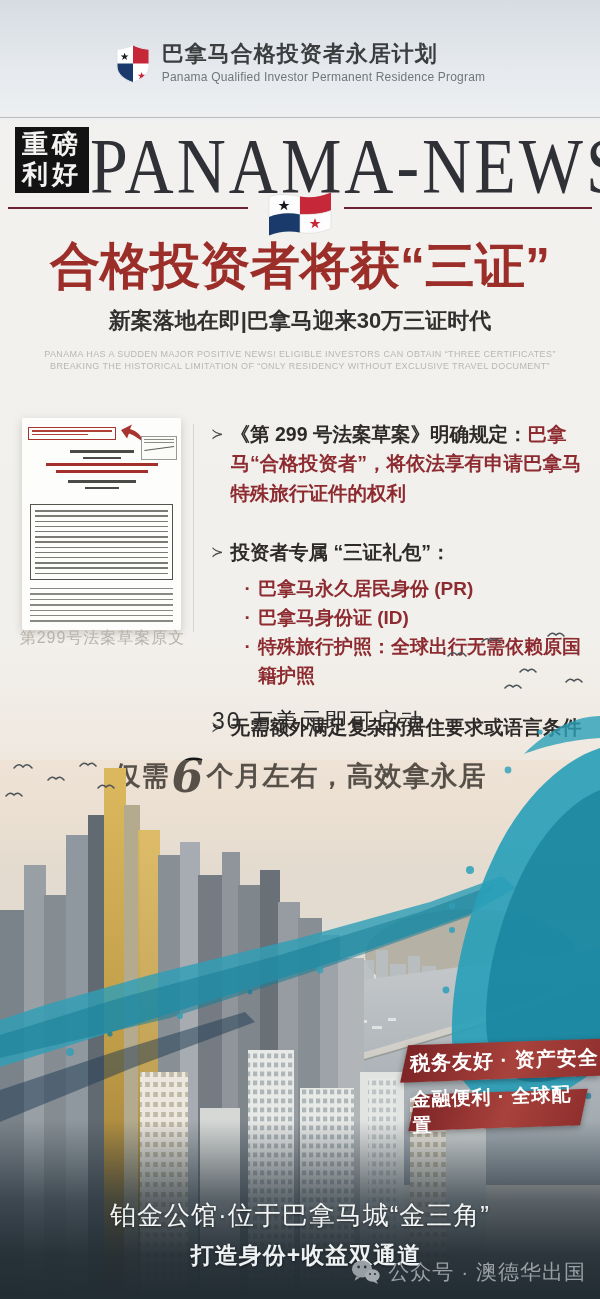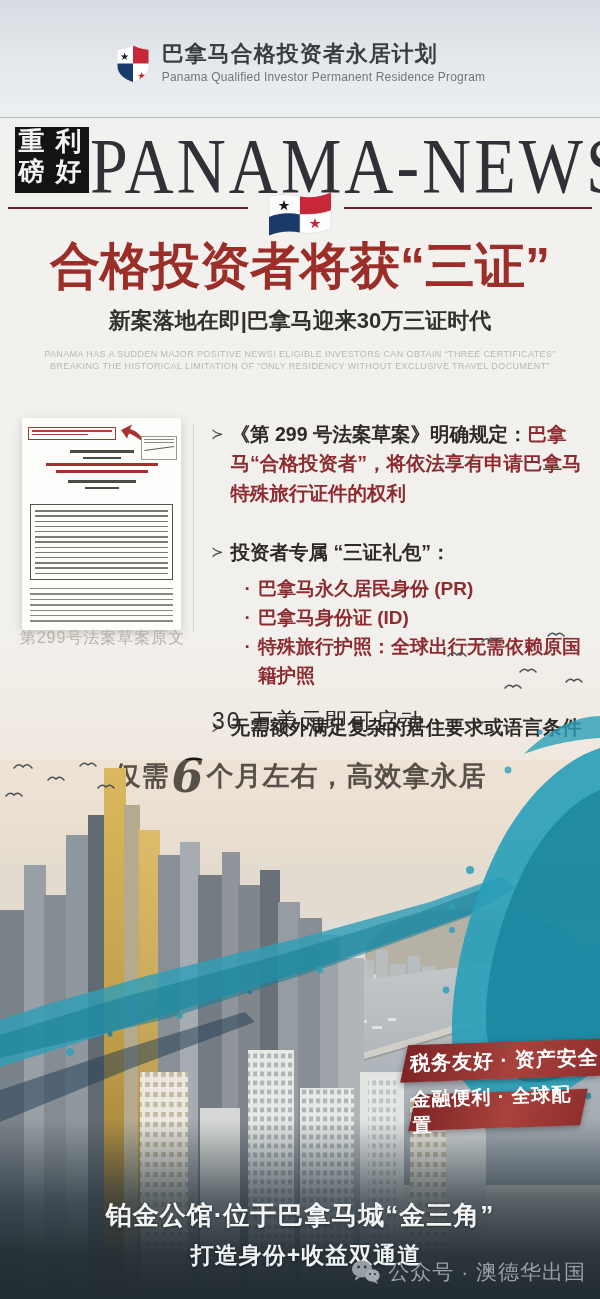--- a/index.html
+++ b/index.html
@@ -10,21 +10,21 @@
   
   .header{position:absolute;top:0;left:0;width:600px;height:118px;
     background:linear-gradient(180deg,#d6dce2,#e5e9ed 55%,#edeff1);border-bottom:1px solid #b9bcbe;padding-left:29px;}
   .header-inner{position:absolute;top:42px;left:0;right:0;display:flex;justify-content:center;align-items:center;gap:11px;}
   .hdr-text{text-align:left;}
   .hdr-title{font-size:22px;font-weight:bold;color:#3b3d3f;line-height:1.1;letter-spacing:1px;}
   .hdr-sub{font-size:12px;color:#70767b;margin-top:4px;letter-spacing:.2px;}
   
   .masthead{position:absolute;top:119px;left:0;width:600px;height:121px;}
   .stamp-box{position:absolute;left:15px;top:8px;width:74px;height:66px;background:#131313;
-    display:flex;justify-content:center;}
+    display:flex;flex-direction:column;justify-content:center;}
   .stamp-row{color:#f4f3f1;font-size:26px;font-weight:bold;letter-spacing:4px;text-align:center;line-height:1.15;}
   .mast-title{position:absolute;left:90px;top:2px;width:506px;text-align:center;
     font-family:"Liberation Serif","DejaVu Serif",serif;font-size:68px;font-weight:500;color:#2f3136;
     letter-spacing:3px;transform:scaleY(1.15);transform-origin:top center;white-space:nowrap;}
   .rule{position:absolute;top:88px;height:2px;background:#6e2130;}
   .rule.left{left:8px;width:240px;}
   .rule.right{left:344px;width:248px;}
   .mini-flag{position:absolute;left:267px;top:70px;}
   
   .headline{position:absolute;top:238px;left:0;width:600px;text-align:center;}
@@ -71,21 +71,21 @@
   
   .photo{position:absolute;left:0;top:620px;width:600px;height:679px;}
   
   .badge{position:absolute;color:#fff;font-weight:bold;display:flex;align-items:center;justify-content:center;
     background:linear-gradient(100deg,#7c2326,#a8423c 55%,#8f2f2d);
     transform:rotate(-2deg) skewX(-14deg);box-shadow:0 2px 6px rgba(0,0,0,.35);}
   .badge span{display:block;transform:skewX(14deg);letter-spacing:1px;}
   .badge1{left:404px;top:1042px;width:200px;height:37px;font-size:20px;}
   .badge2{left:412px;top:1092px;width:172px;height:36px;font-size:19px;}
   
-  .estate1{position:absolute;top:1198px;left:0;width:600px;text-align:center;font-size:26px;font-weight:bold;
+  .estate1{position:absolute;top:1198px;left:0;width:600px;text-align:center;font-size:26px;font-weight:normal;
     color:#f3f5f5;text-shadow:0 1px 3px rgba(0,0,0,.45);letter-spacing:1px;}
   .estate2{position:absolute;top:1240px;left:0;width:600px;text-align:center;font-size:23px;font-weight:bold;
     color:#eef1f1;text-shadow:0 1px 3px rgba(0,0,0,.45);letter-spacing:1px;margin-left:6px;}
   .wechat{position:absolute;right:14px;top:1258px;display:flex;align-items:center;gap:7px;}
   .wechat-label{font-size:21px;color:#98a0a5;letter-spacing:1px;}
 </style>
 </head>
 <body>
 
 <div class="canvas">

